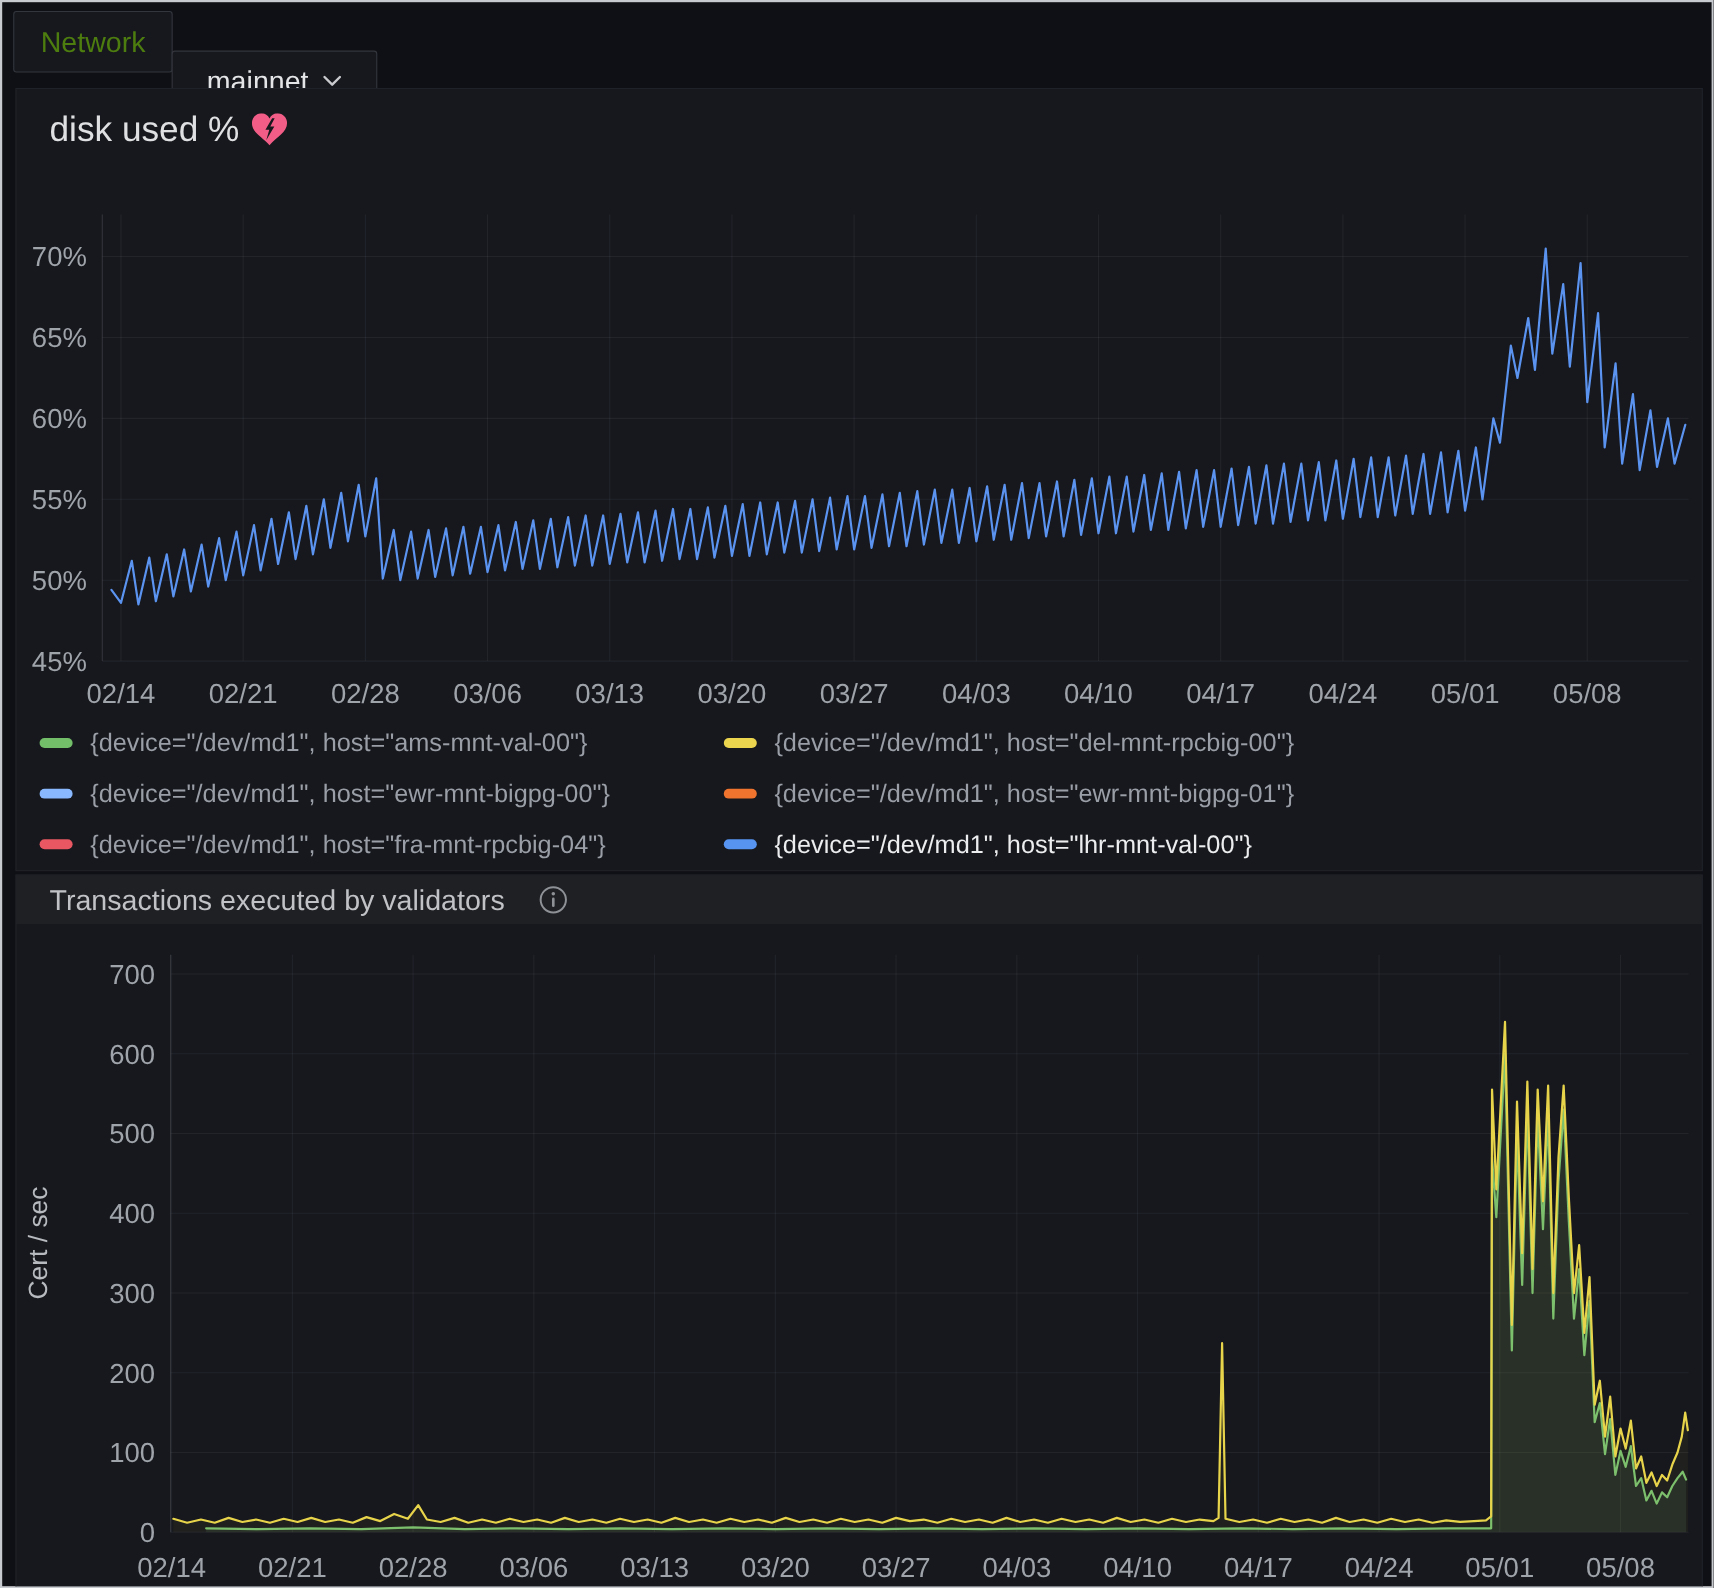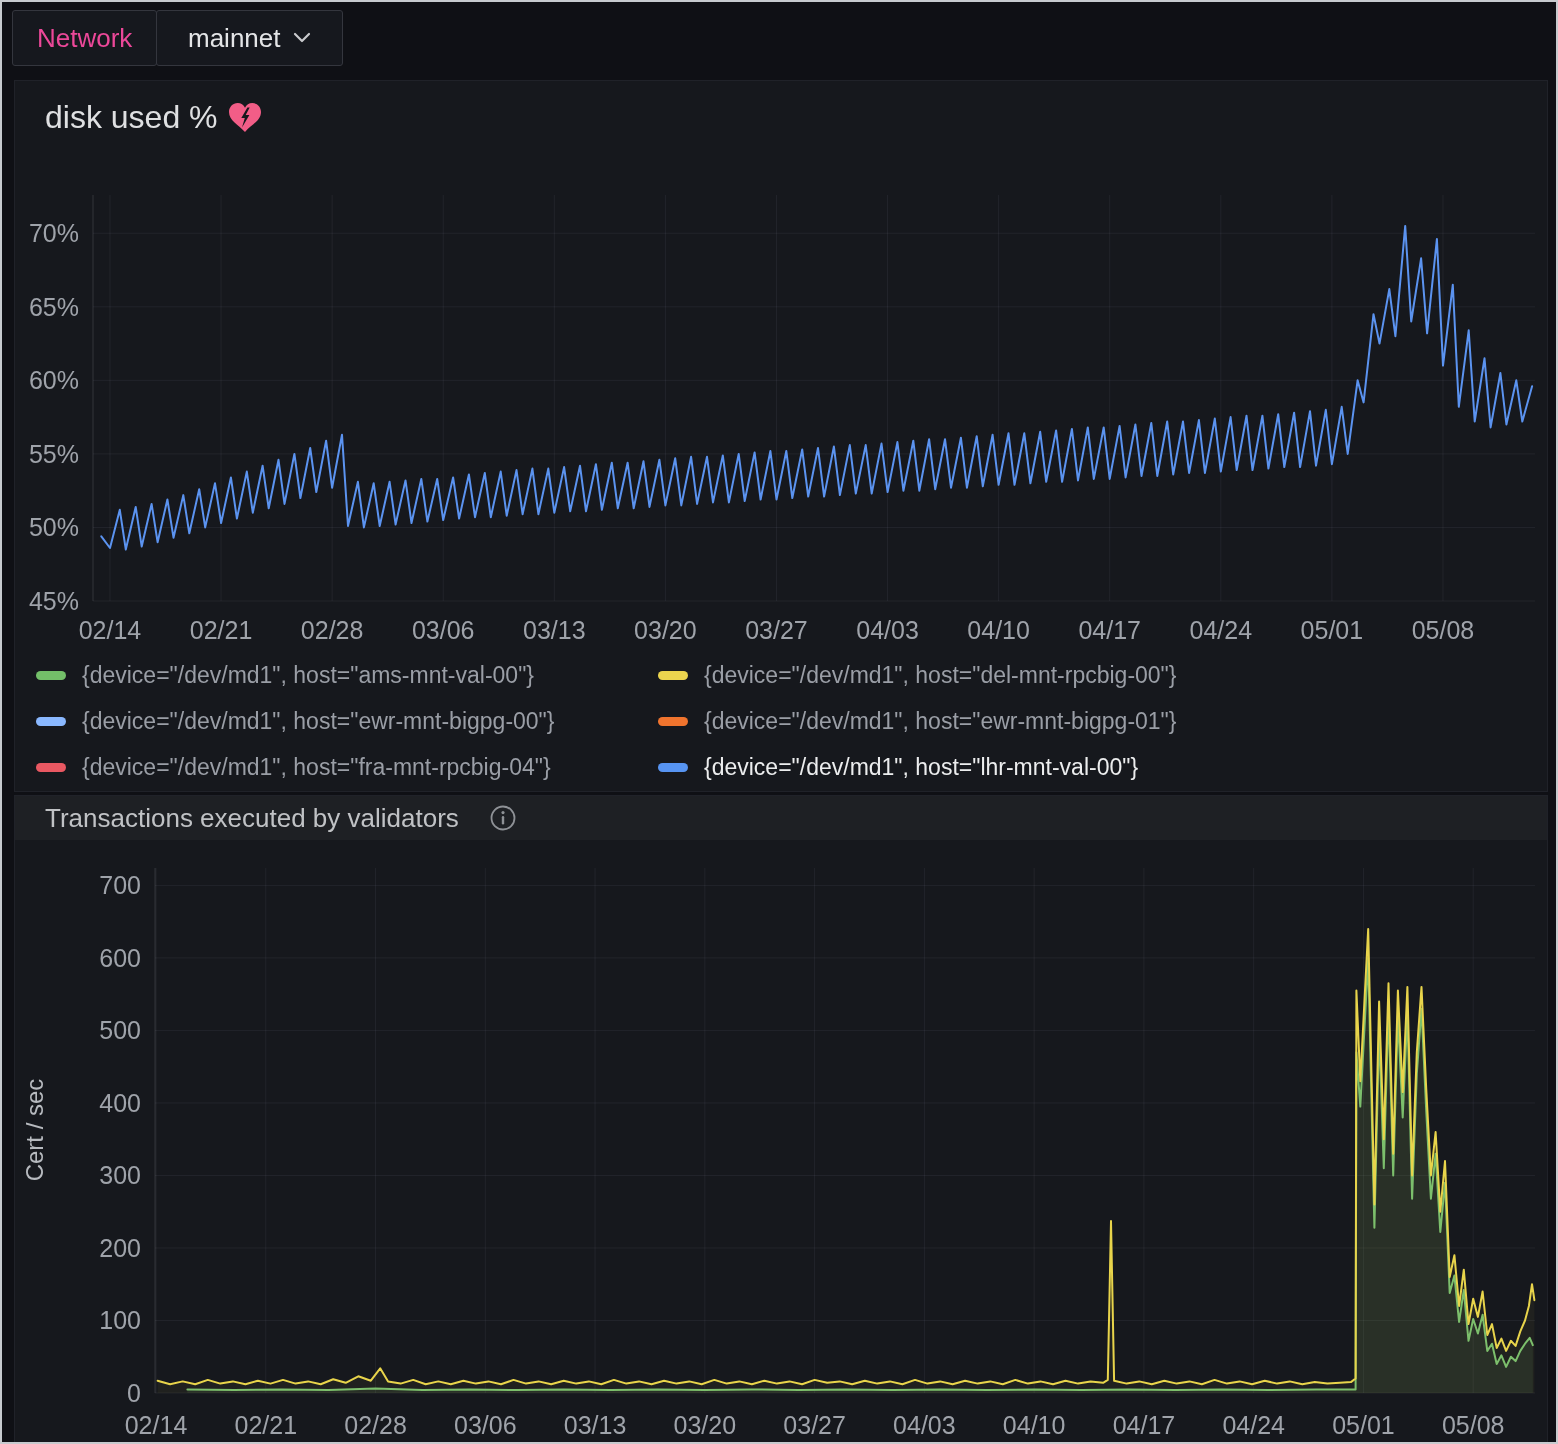--- a/index.html
+++ b/index.html
@@ -8,22 +8,22 @@
     border:2px solid #C7CACE;background:#0F1015;overflow:hidden;
     font-family:"Liberation Sans","DejaVu Sans",sans-serif;
   }
   
   .topbar{position:absolute;left:0;top:0;width:100%;height:76px;}
   .var-box{
     position:absolute;top:8px;height:56px;display:flex;align-items:center;
     background:#16181E;border:1px solid #34363E;border-radius:3px;box-sizing:border-box;
   }
   .var-label-box{left:10px;padding:0 24px;}
-  .var-label-box span{color:#ec4899;font-size:26px;font-weight:500;}
-  .var-value-box{left:154px;padding:0 31px;cursor:pointer;}
+  .var-label-box span{color:#4d7c0f;font-size:26px;font-weight:500;}
+  .var-value-box{left:154px;padding:0 31px;cursor:pointer;margin-top:36px;}
   .var-value-box span{color:#E4E5E7;font-size:26px;font-weight:500;margin-right:12px;}
   
   .panel{position:absolute;left:12px;background:#16181D;border:1px solid #202229;box-sizing:border-box;}
   .panel1{top:78px;width:1534px;height:712px;}
   .panel2{top:793px;width:1534px;height:649px;}
   .p1-title{position:absolute;left:30px;top:18px;margin:0;font-size:32px;font-weight:500;color:#DFE0E2;cursor:pointer;}
   .heart{position:absolute;left:214px;top:22px;cursor:pointer;}
   .p2-titlerow{position:absolute;left:0;top:0;width:100%;height:44px;display:flex;align-items:center;
     background:rgba(255,255,255,0.035);}
   .p2-title{margin:0 0 0 30px;font-size:26px;font-weight:500;color:#C0C2C5;cursor:pointer;}

